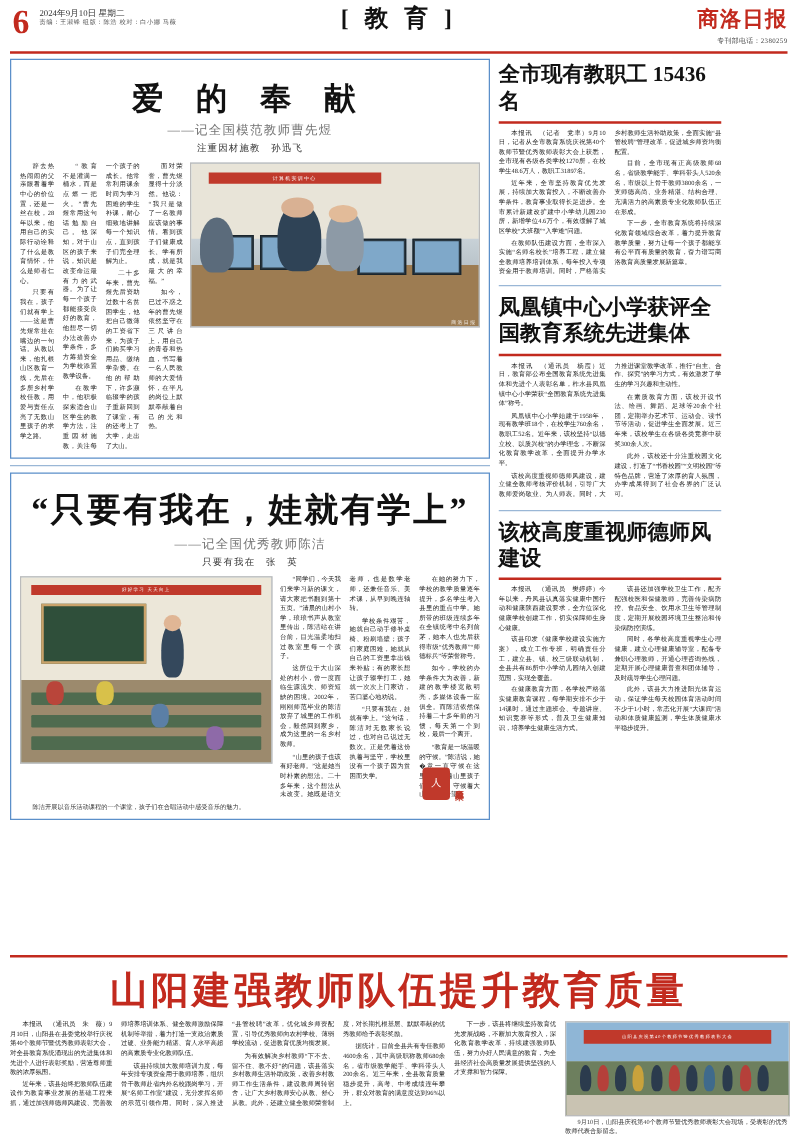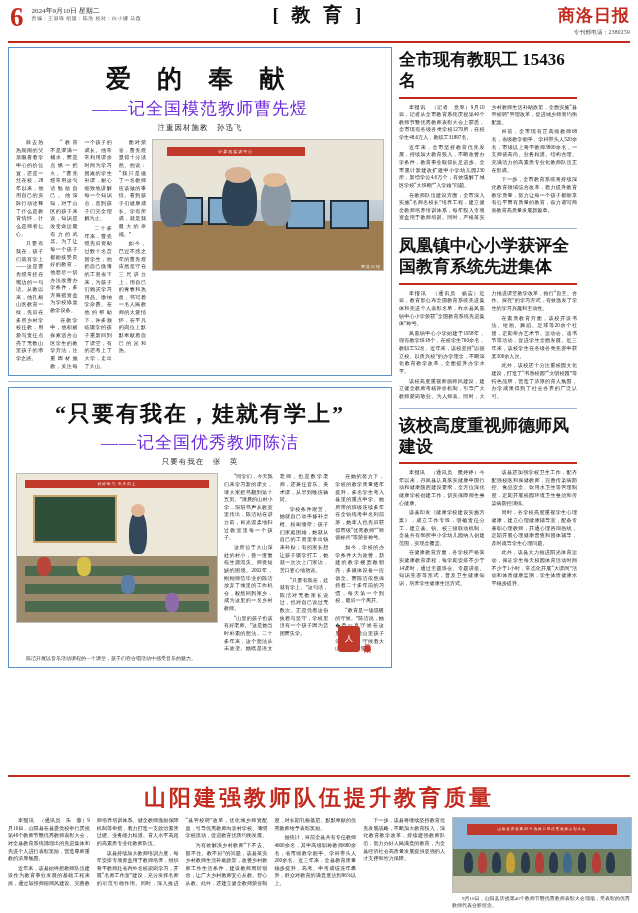--- a/index.html
+++ b/index.html
@@ -60,27 +60,27 @@
     position:relative;
   }
 
   
   .h-main{
     text-align:center;font-weight:bold;font-size:25px;letter-spacing:10px;
     color:#111;margin:8px 0 2px 0;
     font-family:"Liberation Serif", serif;
   }
   .h-sub{
-    text-align:center;font-size:17px;color:#6d28d9;margin:2px 0 3px 0;letter-spacing:1px;
+    text-align:center;font-size:10px;color:#737373;margin:2px 0 3px 0;letter-spacing:1px;
   }
   .byline{
     text-align:center;font-size:7.5px;color:#333;margin:2px 0 6px 0;letter-spacing:1px;
   }
   .h-quote{
-    text-align:center;font-weight:bold;font-size:22px;letter-spacing:2px;color:#111;
+    text-align:center;font-weight:bold;font-size:27px;letter-spacing:2px;color:#111;
     margin:6px 0 2px 0;
   }
 
   
   .txtcols{
     column-count:4;column-gap:7px;column-rule:0;
     font-size:5.1px;line-height:1.5;text-align:justify;color:#222;
     font-family:"Liberation Serif", serif;
   }
   .txtcols p{margin:0 0 2px 0;text-indent:10px;}
@@ -97,21 +97,21 @@
 
   
   .rh{
     font-weight:bold;font-size:17px;color:#111;line-height:1.25;letter-spacing:0px;
     margin:2px 0 4px 0;
   }
   .rule-thin{border:0;border-top:1px solid #9ab7d6;margin:6px 0;}
   .rule-red{border:0;border-top:2px solid #c22a1e;margin:5px 0;}
 
   .bottom-head{
-    text-align:center;font-weight:bold;font-size:22px;letter-spacing:3px;color:#c22a1e;
+    text-align:center;font-weight:bold;font-size:30px;letter-spacing:3px;color:#c22a1e;
     margin:6px 0 4px 0;
   }
 
   
   .scene{position:absolute;inset:0;}
   .sc1{background:linear-gradient(180deg,#dfe6ea 0%,#c9d2d8 45%,#9aa6ad 100%);}
   .sc2{background:linear-gradient(180deg,#e6e2d6 0%,#d6cfbf 40%,#8e9a86 100%);}
   .sc4{background:linear-gradient(180deg,#b7d2e8 0%,#cfe0ee 45%,#7e8f74 100%);}
   .banner-red{position:absolute;background:#c0392b;color:#fff;font-size:4px;
     display:flex;align-items:center;justify-content:center;letter-spacing:1px;}

